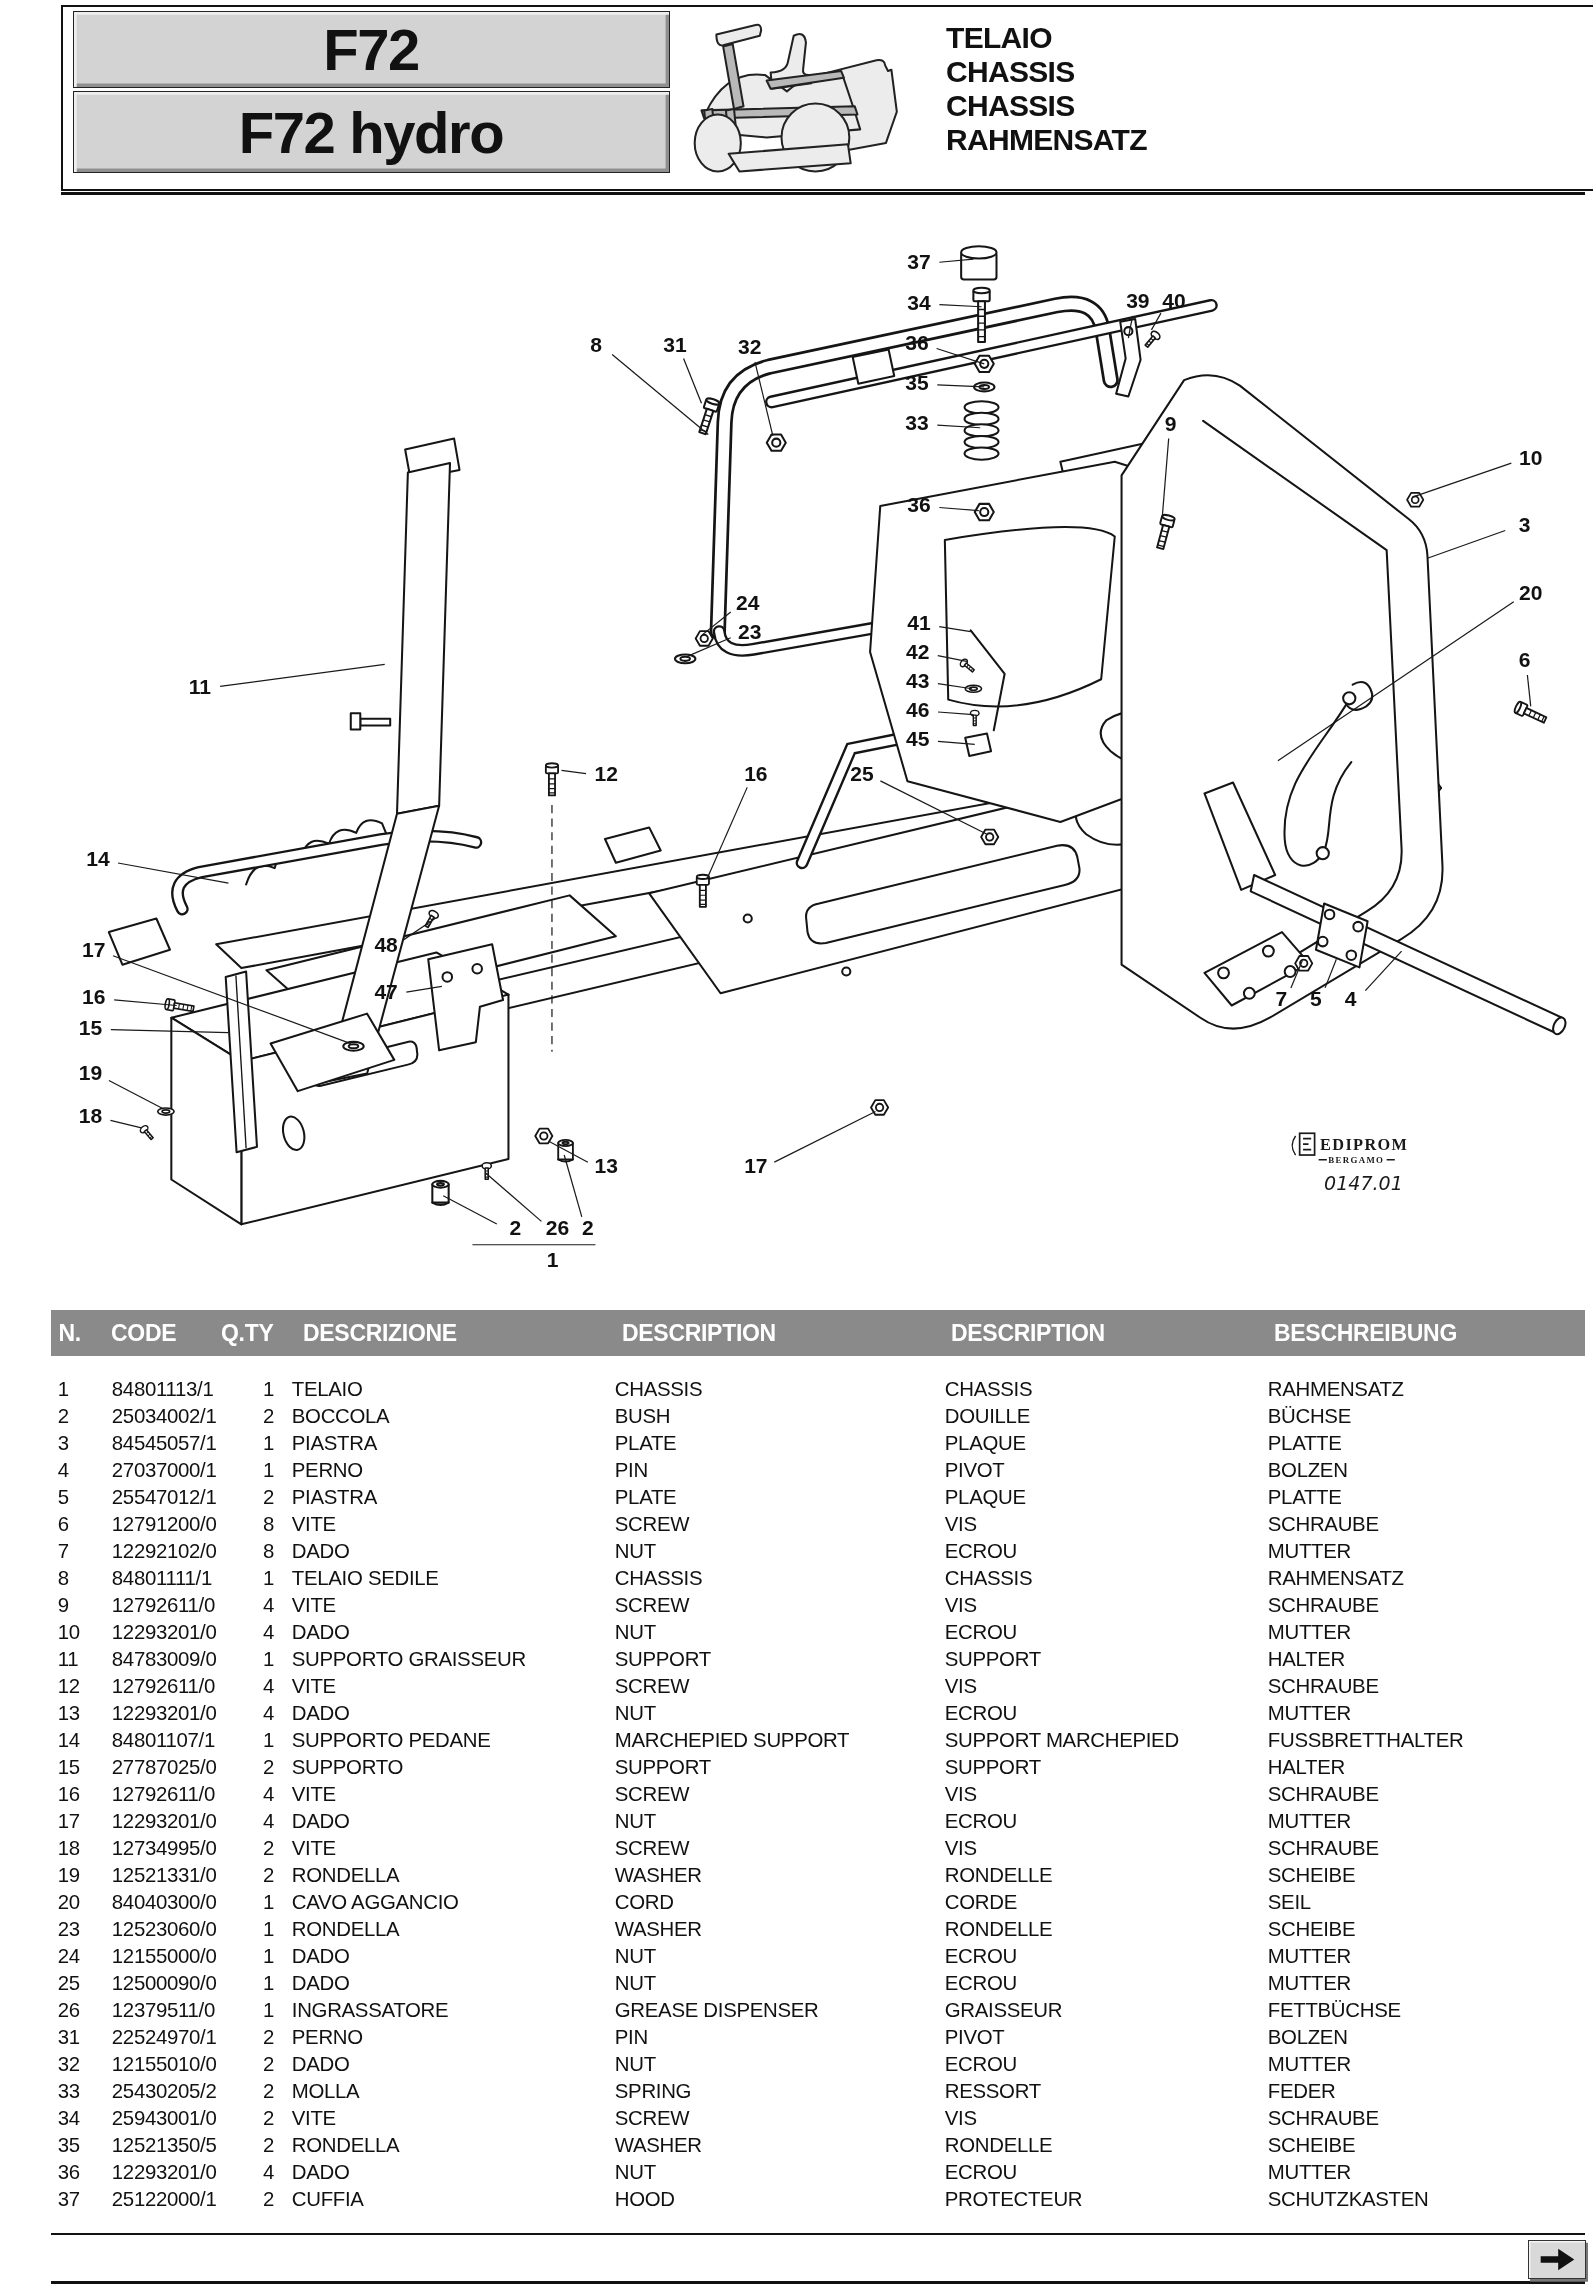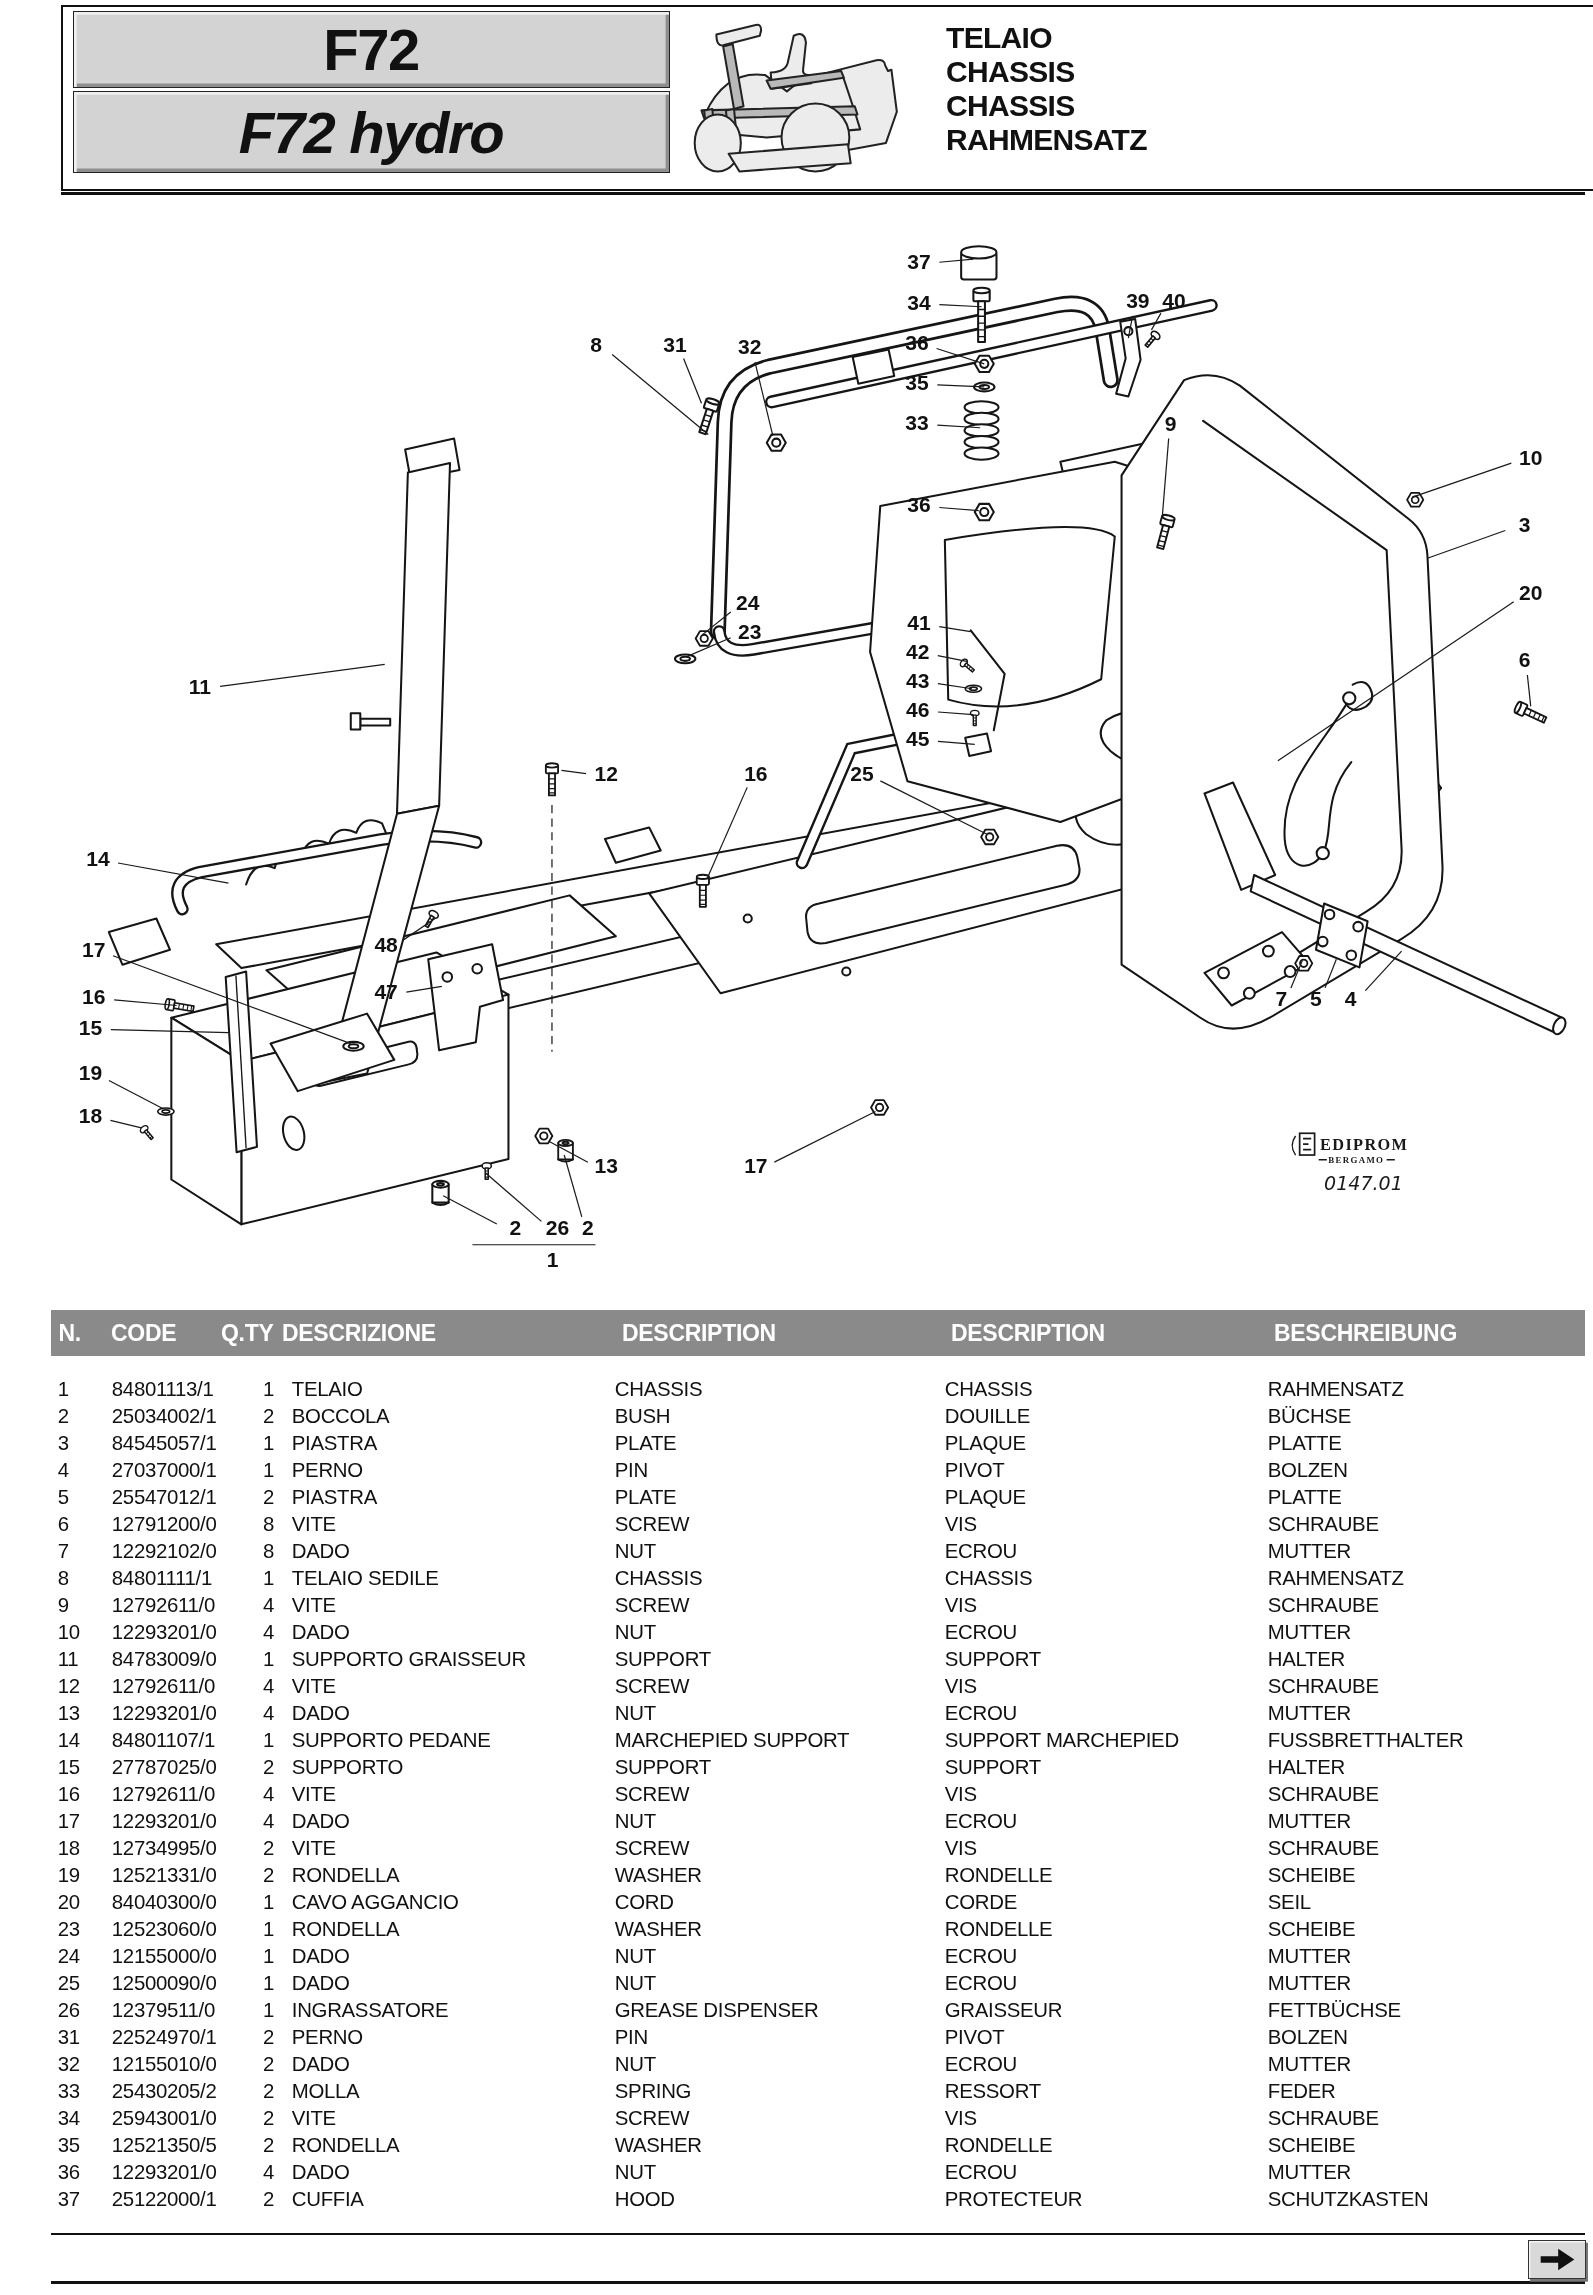--- a/index.html
+++ b/index.html
@@ -6,21 +6,21 @@
   body{width:1594px;height:2295px;position:relative;font-family:"Liberation Sans",sans-serif;color:#111;}
   .abs{position:absolute;}
   
   .header-box{left:61px;top:5.4px;width:1524px;height:182px;border:2px solid #111;background:#fff;padding-left:36px;}
   .model-box{left:9.5px;width:595px;height:75px;background:#d3d3d3;border:1.4px solid #222;
              box-shadow:inset 2.7px 2.7px 0 #eeeeee, inset -3.4px -3.4px 0 #8f8f8f;
              display:flex;align-items:center;justify-content:center;}
   .model-box.b1{top:4.1px;}
   .model-box.b2{top:84px;height:80px;}
   .model-label{font-size:58px;font-weight:700;letter-spacing:-1.4px;}
-  .model-label.hydro{font-style:italic;}
+  .model-label.hydro{}
   .tractor{left:622px;top:2.7px;width:231px;height:175px;}
   .title-block{left:883px;top:13.6px;line-height:34px;font-size:30px;font-weight:700;letter-spacing:-0.7px;}
   .info-box{left:1350px;top:-2px;width:174px;height:182px;border:2px solid #111;background:#fff;}
   .info-cell{left:0;width:100%;display:flex;align-items:center;justify-content:center;font-size:31px;}
   .ic1{top:0;height:60px;border-bottom:1.4px solid #111;}
   .ic2{top:61px;height:57px;border-bottom:1.4px solid #111;font-weight:800;font-size:35px;}
   .ic3{top:120px;height:58px;}
   .header-rule{left:61px;top:192px;width:1524px;height:2.7px;background:#111;}
   
   #diagram{left:0;top:198px;width:1594px;height:1112px;}
@@ -353,21 +353,21 @@
       <text x="865" y="1810" class="co-num" text-anchor="middle" dominant-baseline="middle">2</text>
       <line x1="695" y1="1832" x2="876" y2="1832" class="lead"></line>
       <text x="813" y="1856" class="co-num" text-anchor="middle" dominant-baseline="middle">1</text>
     </g>
 </svg>
 
 <div class="abs tbl-head">
   <span style="left:7.5px">N.</span>
   <span style="left:60px">CODE</span>
   <span style="left:170px">Q.TY</span>
-  <span style="left:231px">DESCRIZIONE</span>
+  <span style="left:252px">DESCRIZIONE</span>
   <span style="left:571px">DESCRIPTION</span>
   <span style="left:900px">DESCRIPTION</span>
   <span style="left:1223px">BESCHREIBUNG</span>
 </div>
 <div class="abs rows">
     <div class="trow">
       <span class="c0">1</span>
       <span class="c1">84801113/1</span>
       <span class="c2">1</span>
       <span class="c3">TELAIO</span>

